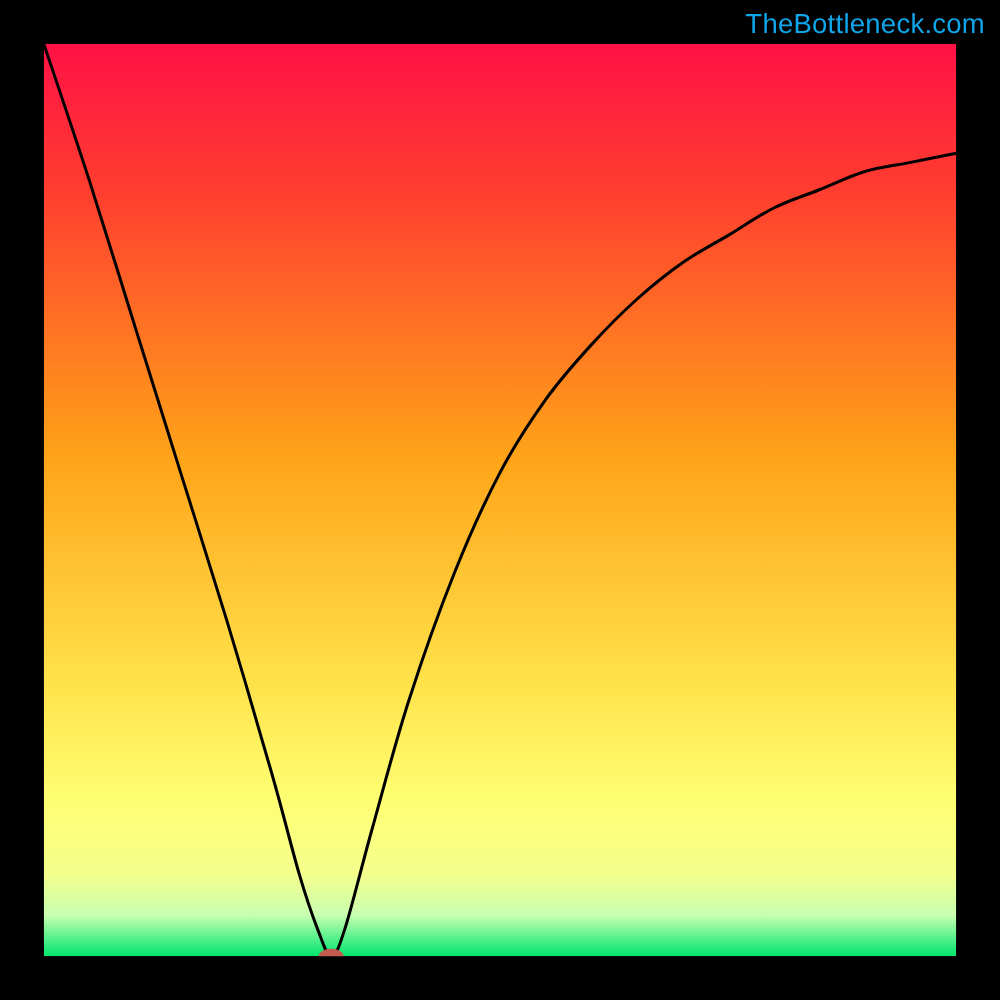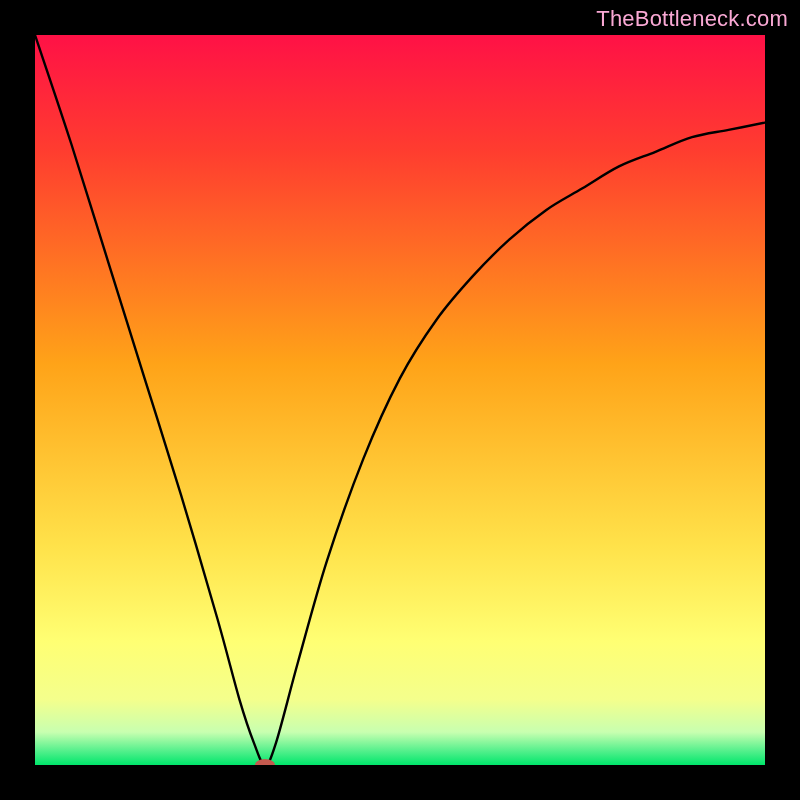--- a/index.html
+++ b/index.html
@@ -20,21 +20,21 @@
     position: absolute;
     left: 35px;
     top: 35px;
     width: 730px;
     height: 730px;
   }
   .watermark {
     position: absolute;
     top: 6px;
     right: 12px;
-    color: #f9a8d4;
+    color: #0ea5e9;
     font-size: 22px;
     font-weight: 500;
     letter-spacing: 0.2px;
     font-family: Verdana, Arial, sans-serif;
   }
   svg { display: block; }
 </style>
 </head>
 <body>
 

